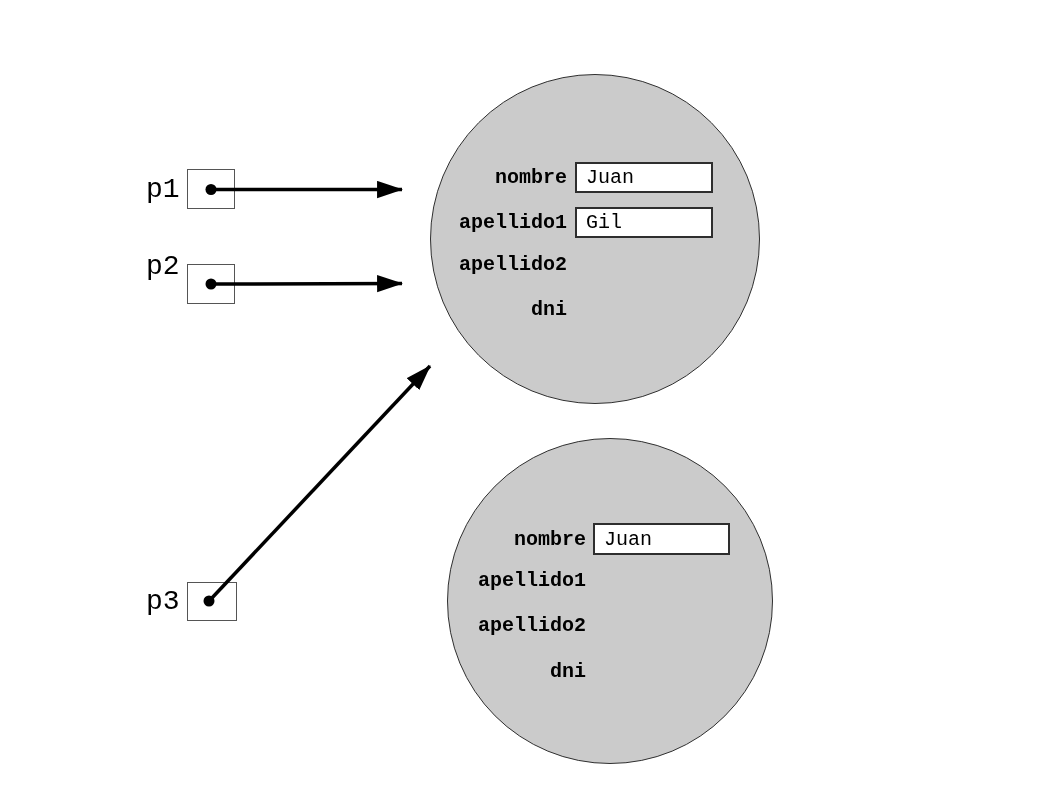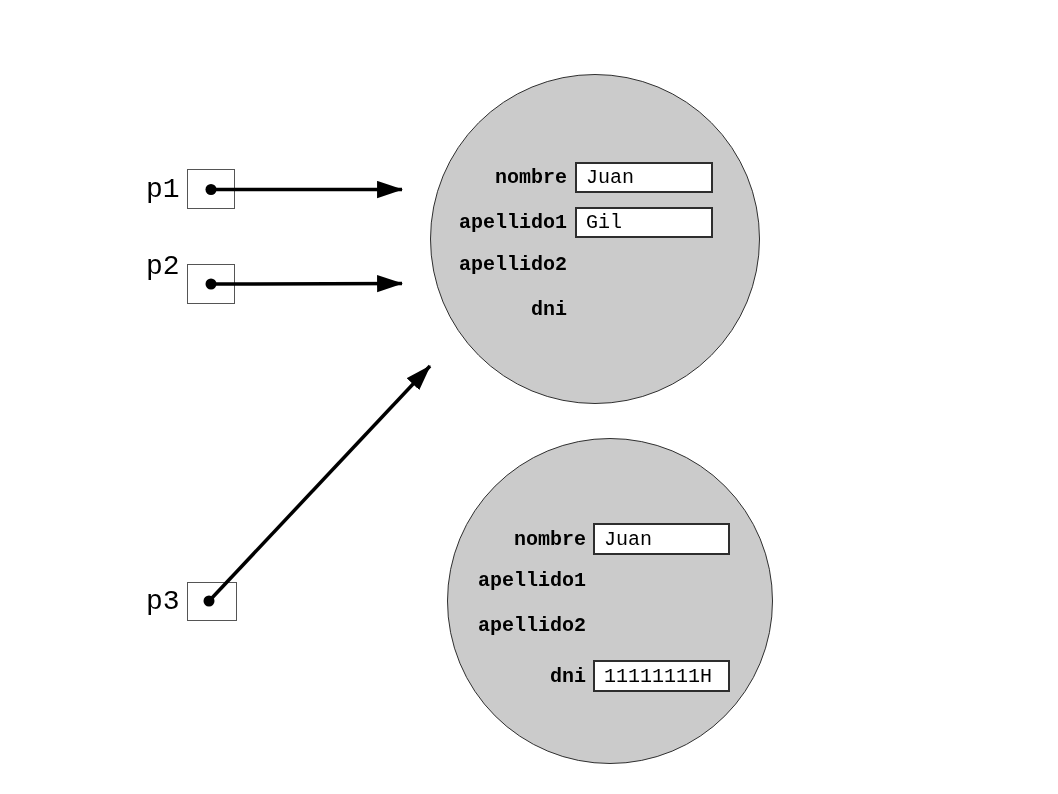--- a/index.html
+++ b/index.html
@@ -108,23 +108,20 @@
     </div>
   </div>
   <div class="field-row o2" style="left:450px; top:569px;">
     <div class="field-label">apellido1</div>
   </div>
   <div class="field-row o2" style="left:450px; top:614px;">
     <div class="field-label">apellido2</div>
   </div>
   <div class="field-row o2" style="left:450px; top:660px;">
     <div class="field-label">dni</div>
-    <div class="field-box">
-      <span class="field-value">11111111H</span>
-    </div>
   </div>
 
   <div class="ptr-label" style="left:146px; top:177px;">p1</div>
   <div class="ptr-box" style="left:187px; top:169px;"></div>
 
   <div class="ptr-label" style="left:146px; top:254px;">p2</div>
   <div class="ptr-box" style="left:187px; top:264px;"></div>
 
   <div class="ptr-label" style="left:146px; top:589px;text-align:right;">p3</div>
   <div class="ptr-box" style="left:187px; top:582px; width:50px; height:39px;"></div>

